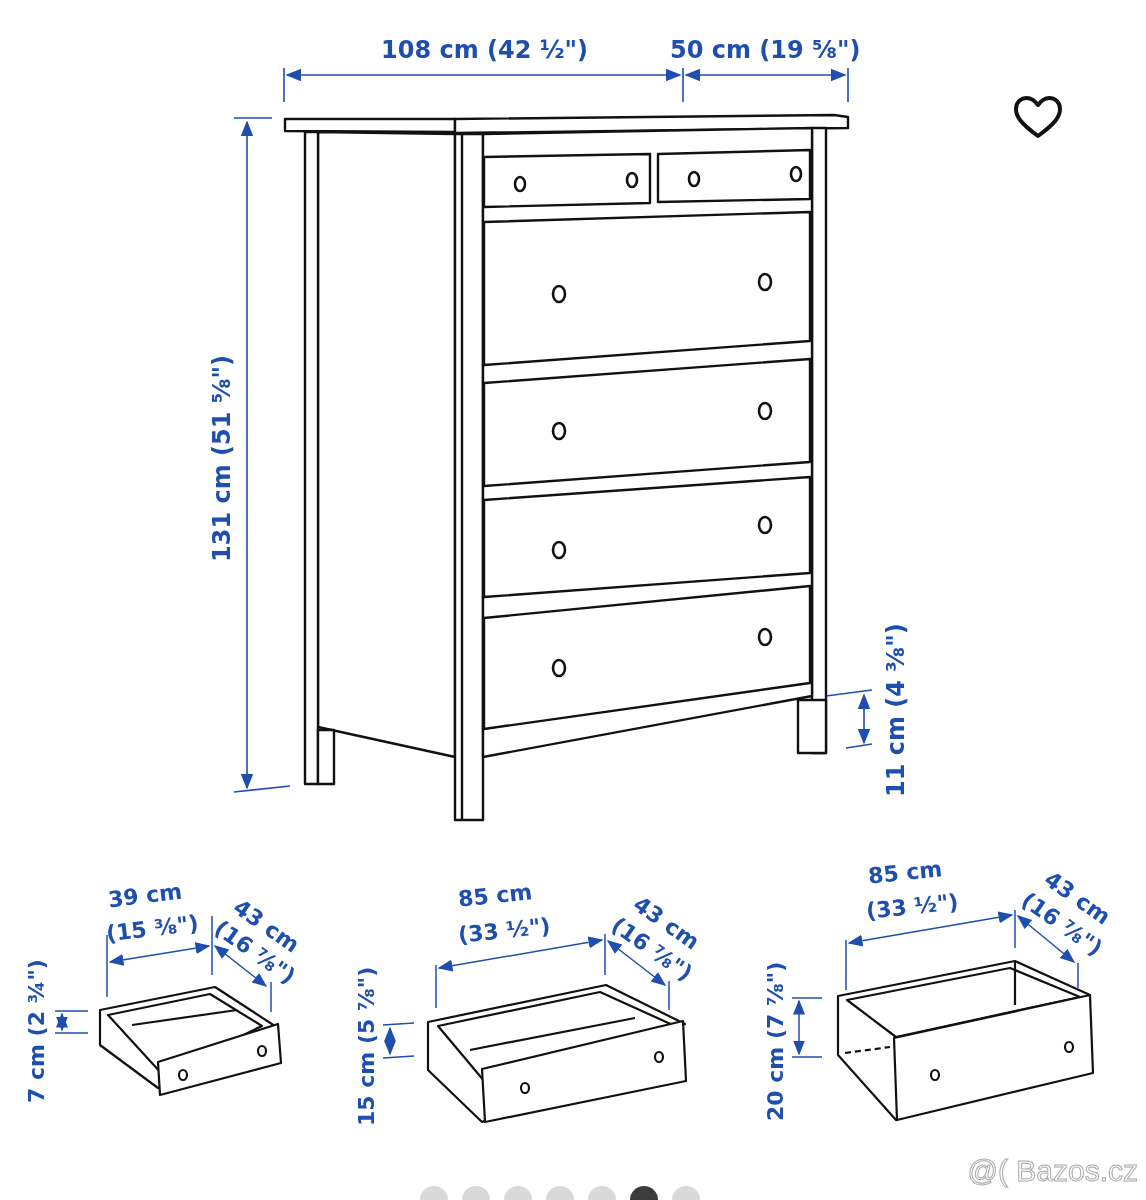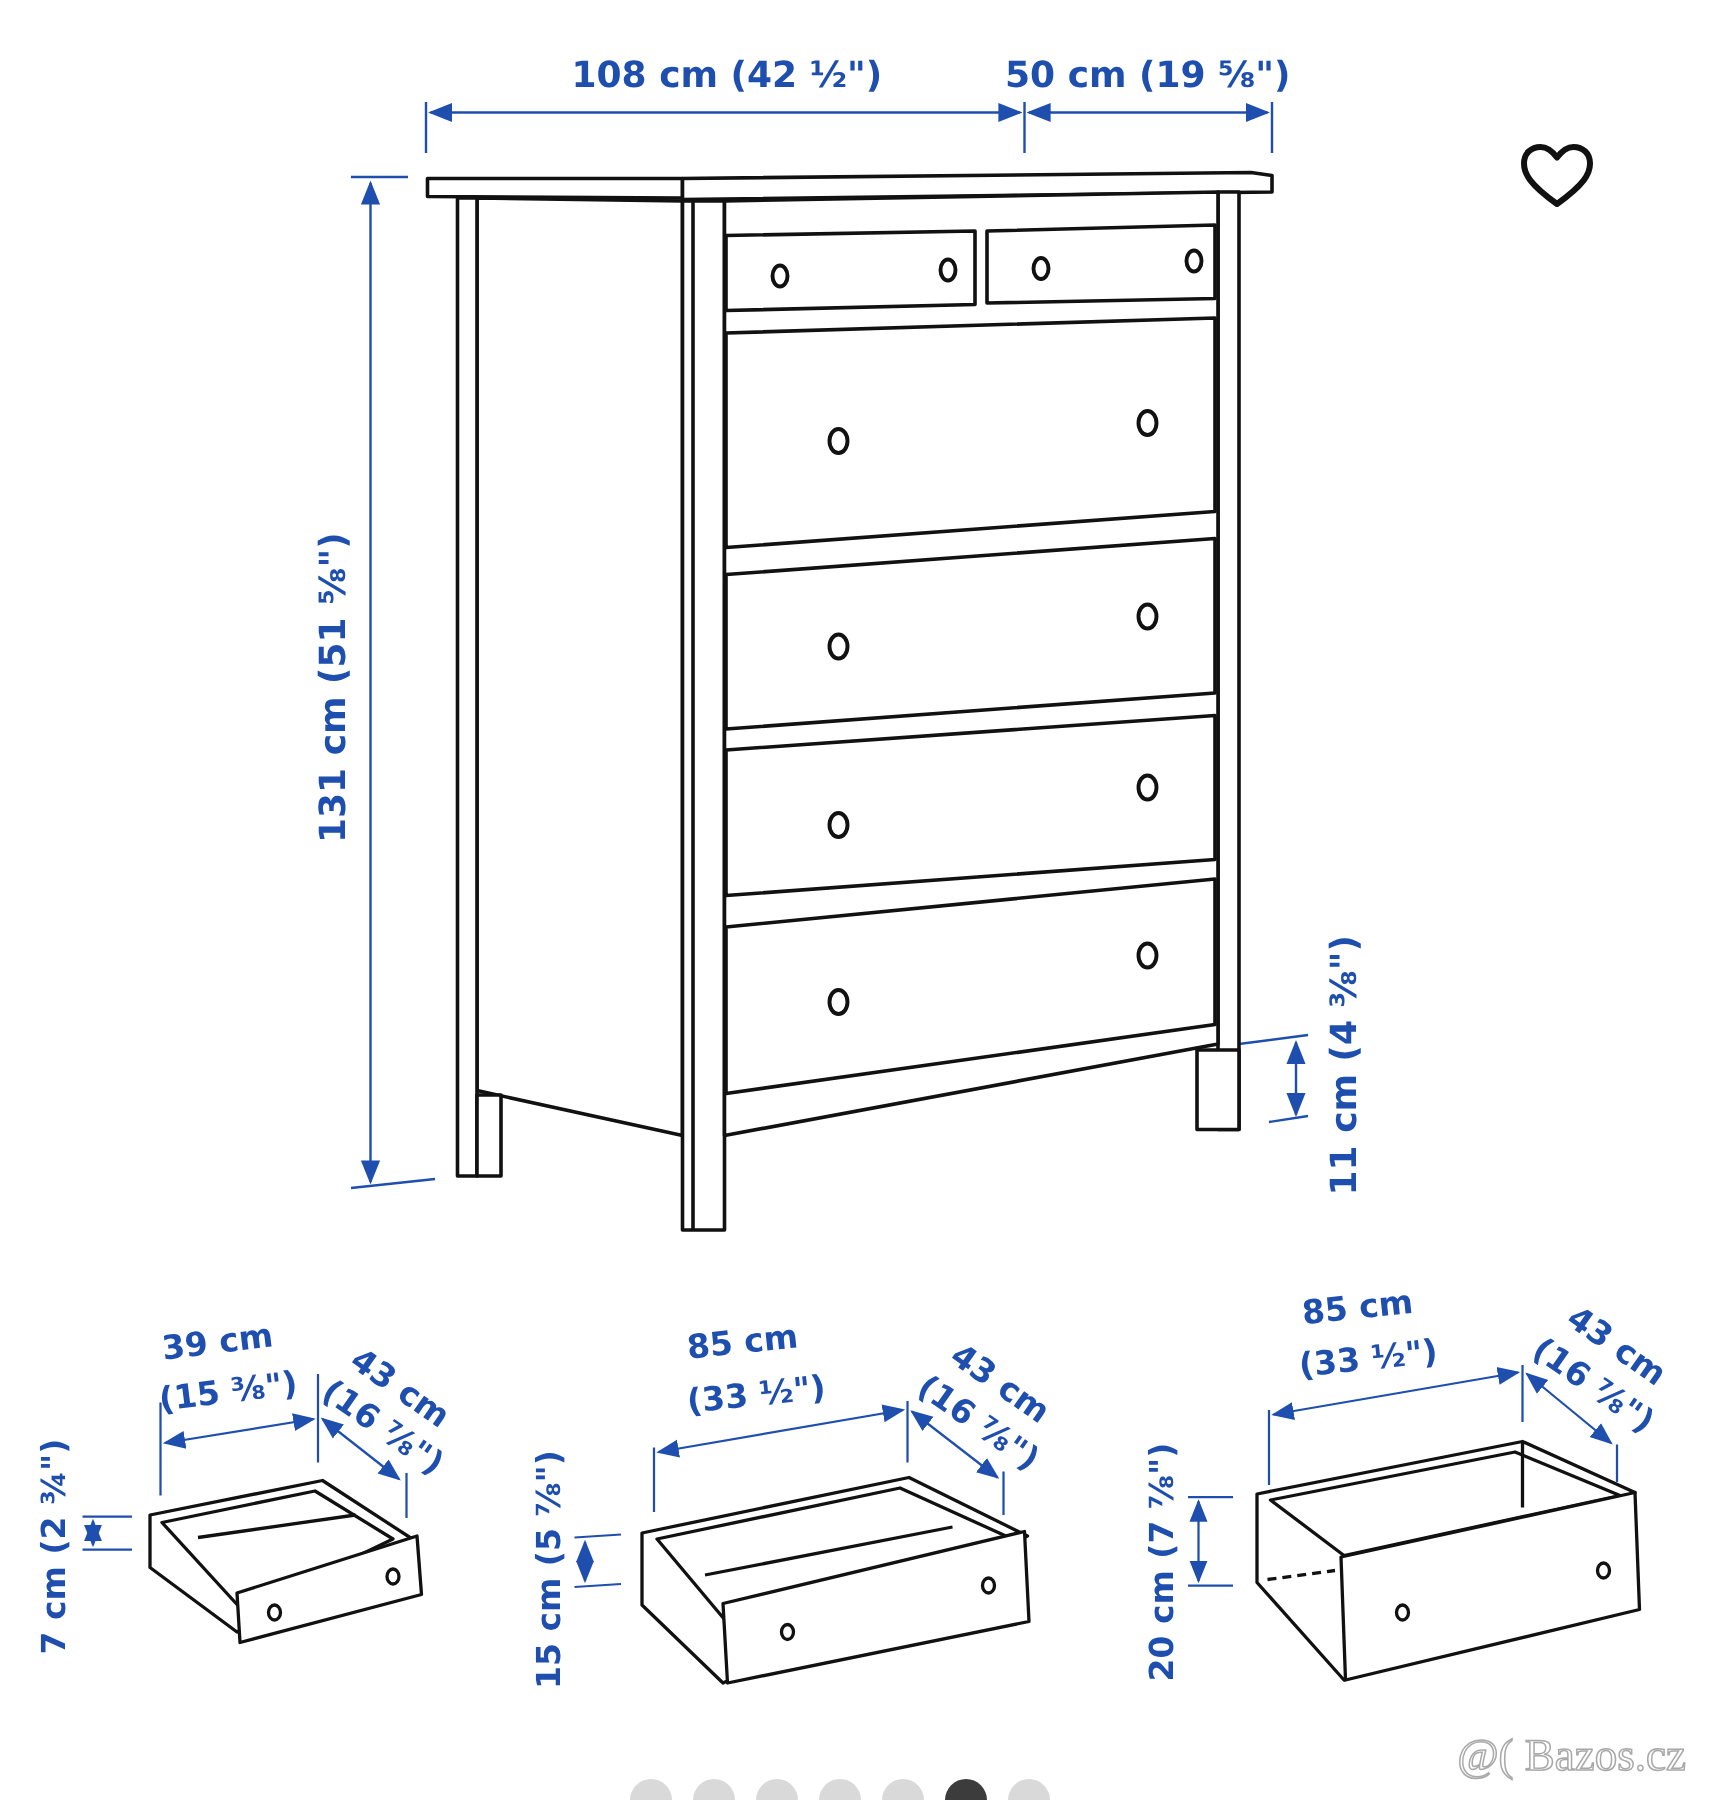--- a/index.html
+++ b/index.html
@@ -8,22 +8,22 @@
     .stage { position: absolute; left: 0; top: 0; width: 1146px; height: 1200px; }
     svg.drawing { position: absolute; left: 0; top: 0; }
     .dim { position: absolute; color: #1e4fae; font-weight: bold; font-size: 24px;
            white-space: nowrap; line-height: 1; }
     .dim.small { font-size: 22px; }
     .vert { transform-origin: 0 0; transform: rotate(-90deg); }
     .heart { position: absolute; left: 1010px; top: 92px; width: 56px; height: 52px; cursor: pointer; }
     .dots { position: absolute; left: 420px; top: 1186px; display: flex; gap: 14px; }
     .dot { width: 28px; height: 28px; border-radius: 50%; background: #d9d9d9; cursor: pointer; }
     .dot.active { background: #3c3c3c; }
-    .watermark { position: absolute; right: 22px; top: 1154px; font-size: 30px;
-                 color: #ffffff; -webkit-text-stroke: 1px #a9a9a9; font-family: Liberation Serif, serif; }
+    .watermark { position: absolute; right: 8px; top: 1154px; font-size: 30px;
+                 color: #ffffff; -webkit-text-stroke: 1px #a9a9a9; font-family: Liberation Sans, sans-serif; }
   </style>
 </head>
 <body>
 
 <div class="stage">
 
   <svg class="drawing" width="1146" height="1200" viewBox="0 0 1146 1200">
     <defs>
       <marker id="arr" markerWidth="10" markerHeight="10" refX="9" refY="5" orient="auto-start-reverse">
         <path d="M0,1 L10,5 L0,9 z" fill="#1e4fae"></path>

